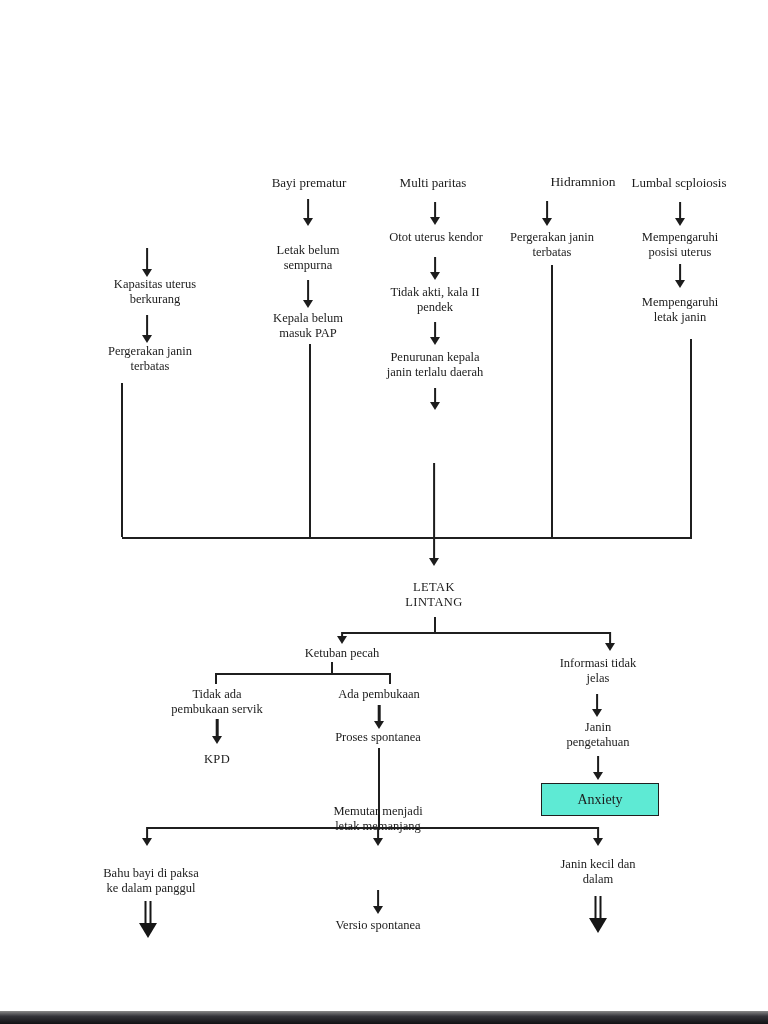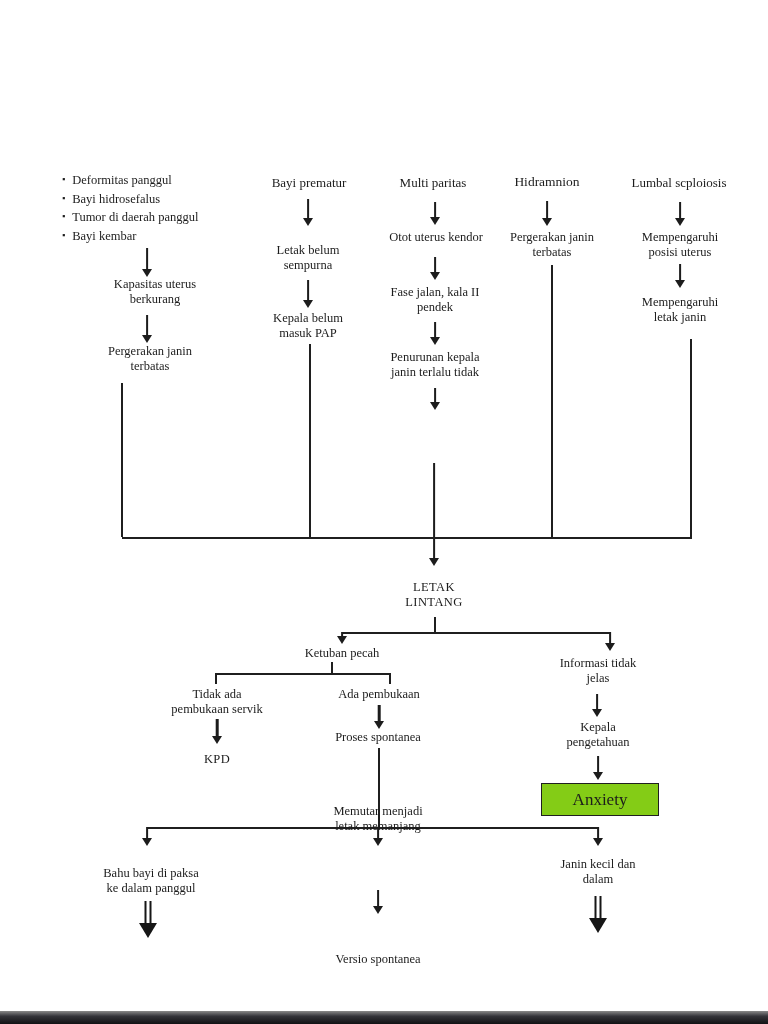--- a/index.html
+++ b/index.html
@@ -4,55 +4,49 @@
 <style>
   html,body{margin:0;padding:0;background:#e9e9e9;}
   #page{
     position:relative;width:768px;height:1024px;background:#ffffff;overflow:hidden;
     font-family:"Liberation Serif","DejaVu Serif",serif;color:#1c1c1c;
   }
   .title{position:absolute;font-weight:bold;font-size:15px;letter-spacing:.6px;white-space:nowrap;}
   .node{position:absolute;transform:translateX(-50%);text-align:center;white-space:pre-line;
         font-size:12.5px;line-height:15px;}
   .hdr{font-size:13px;white-space:nowrap;}
-  .hdr-lg{font-size:13.5px;}
+  .hdr-lg{font-size:13.5px;margin-left:36px;}
   .caps{letter-spacing:.4px;}
   .bullets{position:absolute;left:62px;top:170px;margin:0;padding:0;list-style:none;
            font-size:12.5px;line-height:18px;}
   .bullets li::before{content:"▪";font-size:9px;margin-right:7px;vertical-align:1.5px;}
   .vline,.hline{position:absolute;background:#1f1f1f;}
   .vline{width:1.5px;}
   .hline{height:1.5px;}
   .arr{position:absolute;width:14px;transform:translateX(-50%);}
   .arr .s{position:absolute;left:50%;transform:translateX(-50%);top:0;bottom:7px;width:1.8px;background:#1c1c1c;}
   .arr .h{position:absolute;left:50%;transform:translateX(-50%);bottom:0;width:0;height:0;
           border-left:5.5px solid transparent;border-right:5.5px solid transparent;border-top:8px solid #1c1c1c;}
   .arrbold .s{width:2.6px;}
   .arrbig{position:absolute;width:22px;transform:translateX(-50%);}
   .arrbig .s{position:absolute;left:50%;transform:translateX(-50%);top:0;bottom:14px;width:7px;
              border-left:2.4px solid #161616;border-right:2.4px solid #161616;box-sizing:border-box;background:transparent;}
   .arrbig .h{position:absolute;left:50%;transform:translateX(-50%);bottom:0;width:0;height:0;
              border-left:9.5px solid transparent;border-right:9.5px solid transparent;border-top:15px solid #161616;}
   .box{position:absolute;border:1.5px solid #1f1f1f;display:flex;align-items:center;justify-content:center;
-       font-size:17px;background:#84cc16;}
+       font-size:14px;background:#5eead4;}
   .bottombar{position:absolute;left:0;right:0;top:1011px;height:13px;
              background:linear-gradient(180deg,#8a8a8a 0%,#35353a 40%,#121214 100%);}
 </style>
 </head>
 <body>
 
 <div id="page">
 
 
-  <ul class="bullets">
-    <li>Deformitas panggul</li>
-    <li>Bayi hidrosefalus</li>
-    <li>Tumor di daerah panggul</li>
-    <li>Bayi kembar</li>
-  </ul>
   <div class="arr" style="left:147px;top:248px;height:29px">
       <i class="s"></i>
       <i class="h"></i>
     </div>
   <div class="node" style="left:155px;top:277px">Kapasitas uterus
 berkurang</div>
   <div class="arr" style="left:147px;top:315px;height:28px">
       <i class="s"></i>
       <i class="h"></i>
     </div>
@@ -78,28 +72,28 @@
   <div class="node hdr" style="left:433px;top:175px">Multi paritas</div>
   <div class="arr" style="left:435px;top:202px;height:23px">
       <i class="s"></i>
       <i class="h"></i>
     </div>
   <div class="node" style="left:436px;top:230px">Otot uterus kendor</div>
   <div class="arr" style="left:435px;top:257px;height:23px">
       <i class="s"></i>
       <i class="h"></i>
     </div>
-  <div class="node" style="left:435px;top:285px">Fase jalan, kala II
+  <div class="node" style="left:435px;top:285px">Tidak akti, kala II
 pendek</div>
   <div class="arr" style="left:435px;top:322px;height:23px">
       <i class="s"></i>
       <i class="h"></i>
     </div>
   <div class="node" style="left:435px;top:350px">Penurunan kepala
-janin terlalu tidak</div>
+janin terlalu daerah</div>
   <div class="arr" style="left:435px;top:388px;height:22px">
       <i class="s"></i>
       <i class="h"></i>
     </div>
   <div class="arr" style="left:434px;top:463px;height:103px">
       <i class="s"></i>
       <i class="h"></i>
     </div>
 
   <div class="node hdr hdr-lg" style="left:547px;top:174px">Hidramnion</div>
@@ -161,21 +155,21 @@
     </div>
   <div class="node" style="left:378px;top:730px">Proses spontanea</div>
   <div class="vline" style="left:378px;top:748px;height:79px"></div>
 
   <div class="node" style="left:598px;top:656px">Informasi tidak
 jelas</div>
   <div class="arr" style="left:597px;top:694px;height:23px">
       <i class="s"></i>
       <i class="h"></i>
     </div>
-  <div class="node" style="left:598px;top:720px">Kepala
+  <div class="node" style="left:598px;top:720px">Janin
 pengetahuan</div>
   <div class="arr" style="left:598px;top:756px;height:24px">
       <i class="s"></i>
       <i class="h"></i>
     </div>
   <div class="box" style="left:541px;top:783px;width:116px;height:31px">Anxiety</div>
 
   <div class="hline" style="left:147px;top:827px;width:451px"></div>
   <div class="arr" style="left:147px;top:827px;height:19px">
       <i class="s"></i>
@@ -196,21 +190,21 @@
       <i class="s"></i>
       <i class="h"></i>
     </div>
 
   <div class="node" style="left:378px;top:804px">Memutar menjadi
 letak memanjang</div>
   <div class="arr" style="left:378px;top:890px;height:24px">
       <i class="s"></i>
       <i class="h"></i>
     </div>
-  <div class="node" style="left:378px;top:952px">Versio spontanea</div>
+  <div class="node" style="left:378px;top:918px">Versio spontanea</div>
 
   <div class="node" style="left:598px;top:857px">Janin kecil dan
 dalam</div>
   <div class="arrbig" style="left:598px;top:896px;height:37px">
       <i class="s"></i>
       <i class="h"></i>
     </div>
 
   <div class="bottombar"></div>
 </div>

